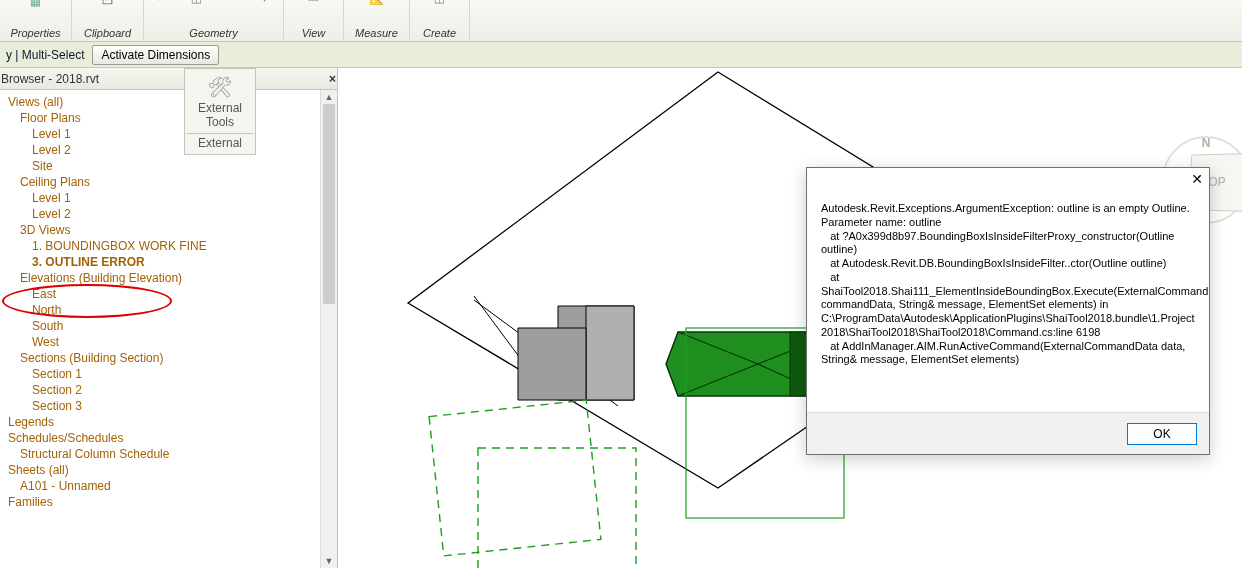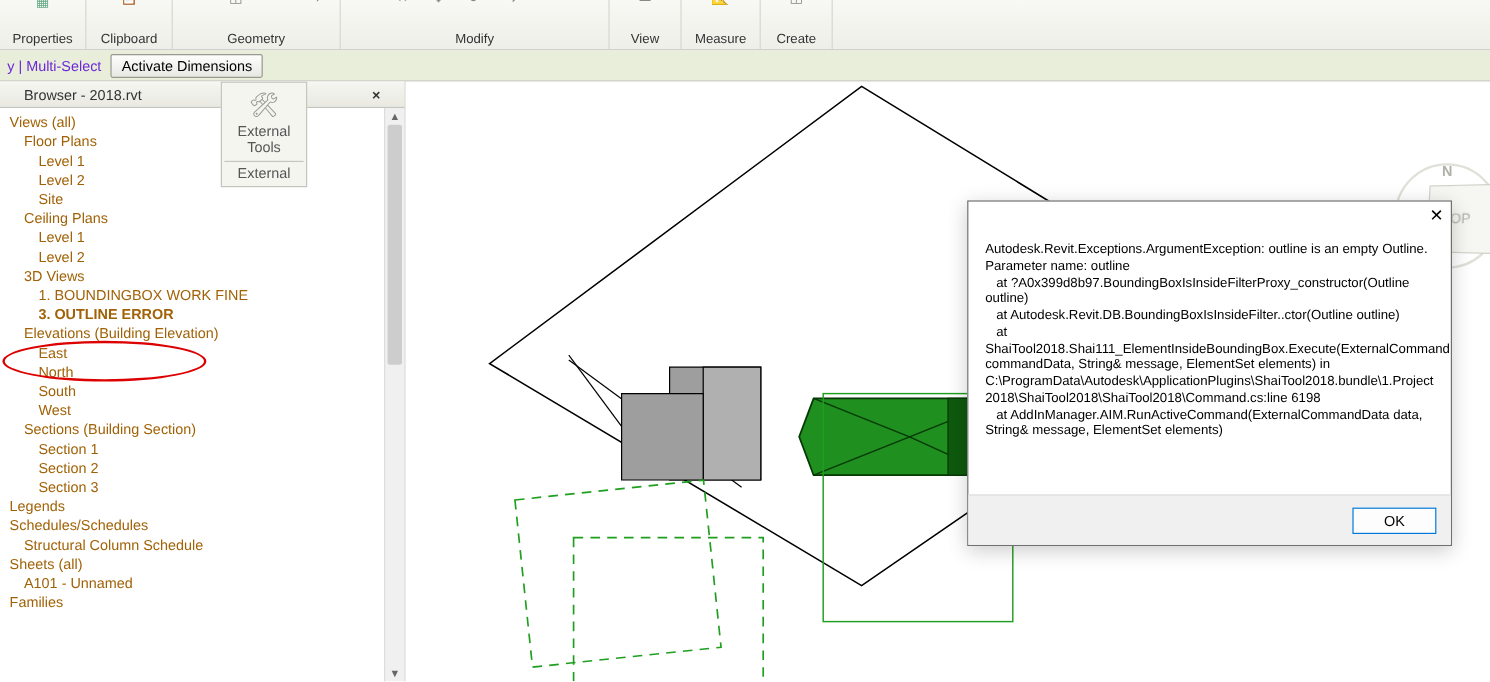--- a/index.html
+++ b/index.html
@@ -2,32 +2,32 @@
 <html><head>
 <meta charset="utf-8">
 <style>
 * { margin:0; padding:0; box-sizing:border-box; font-family:"Segoe UI",Arial,sans-serif; font-size:12px; }
 body { width:1242px; height:568px; background:#fff; overflow:hidden; position:relative; }
 
 
 .ribbon { height:42px; background:linear-gradient(#f8f8f4,#efefe9); border-bottom:1px solid #c5c5c0; display:flex; }
 .ribbon-group { display:flex; flex-direction:column; align-items:center; justify-content:flex-end; padding:0 8px 2px 8px; border-right:1px solid #d7d7d0; height:100%; position:relative; }
 .ribbon-group .icons { display:flex; gap:6px; position:absolute; top:-12px; }
-.ribbon-group .label { font-size:11px; color:#333; margin-top:auto; }
+.ribbon-group .label { font-size:11px; color:#333; margin-top:auto;font-style:italic; }
 .ribbon .big-icon { width:26px; height:26px; display:flex; align-items:center; justify-content:center; color:#6a8; }
 .ribbon .small-icon { width:20px; height:20px; display:flex; align-items:center; justify-content:center; color:#888; }
 
 .options-bar { height:26px; background:#e9eedb; border-bottom:1px solid #c5c5c0; display:flex; align-items:center; gap:8px; padding:0 6px; }
-.options-bar span { color:#6d28d9; }
+.options-bar span { color:#0f172a; }
 .options-bar .btn { background:linear-gradient(#fefefe,#e7e7e2); border:1px solid #9a9a92; padding:2px 8px; border-radius:2px; cursor:pointer; font-size:12px;text-align:center; }
 
 
 .main { display:flex; height:calc(100% - 68px); }
 .browser { width:338px; border-right:1px solid #c5c5c0; background:#fff; position:relative; }
-.browser-header { height:22px; background:linear-gradient(#f6f6f2,#e9e9e2); border-bottom:1px solid #c5c5c0; display:flex; align-items:center; padding:0 20px; font-size:12px; color:#333; }
+.browser-header { height:22px; background:linear-gradient(#f6f6f2,#e9e9e2); border-bottom:1px solid #c5c5c0; display:flex; align-items:center; padding:0 1px; font-size:12px; color:#333; }
 .browser-header .close { margin-left:auto; font-weight:bold; font-family:Arial; cursor:pointer; }
 .tree { padding:4px 2px; font-size:12.5px; color:#a16207; overflow:auto; height:calc(100% - 22px); }
 .tree-node { padding:1px 0 1px 6px; white-space:nowrap; cursor:pointer; }
 .tree-node.bold { font-weight:bold; }
 .indent-1 { padding-left:18px; }
 .indent-2 { padding-left:30px; }
 .browser .scrollbar { position:absolute; right:0; top:22px; bottom:0; width:17px; background:#f0f0f0; border-left:1px solid #ddd; }
 .browser .thumb { position:absolute; left:2px; right:2px; top:14px; height:200px; background:#cdcdcd; border-radius:2px; }
 .browser .arrow { position:absolute; left:0; right:0; height:14px; display:flex; align-items:center; justify-content:center; color:#666; font-size:9px; }
 
@@ -72,30 +72,20 @@
     <span class="label">Clipboard</span>
   </div>
   <div class="ribbon-group" style="width:140px">
     <div class="icons" style="gap:14px">
       <span class="small-icon">✂</span>
       <span class="small-icon">◫</span>
       <span style="font-size:11px;color:#333">Join</span>
       <span class="small-icon">▾</span>
     </div>
     <span class="label">Geometry</span>
-  </div>
-  <div class="ribbon-group" style="width:224px">
-    <div class="icons" style="gap:10px">
-      <span class="small-icon">↔</span>
-      <span class="small-icon">✥</span>
-      <span class="small-icon">⟳</span>
-      <span class="small-icon">⇋</span>
-      <span class="small-icon">✂</span>
-    </div>
-    <span class="label">Modify</span>
   </div>
   <div class="ribbon-group" style="width:60px">
     <div class="icons">
         <span class="small-icon">▭</span>
       </div>
     <span class="label">View</span>
   </div>
   <div class="ribbon-group" style="width:66px">
     <div class="icons">
         <span class="small-icon">📐</span>

